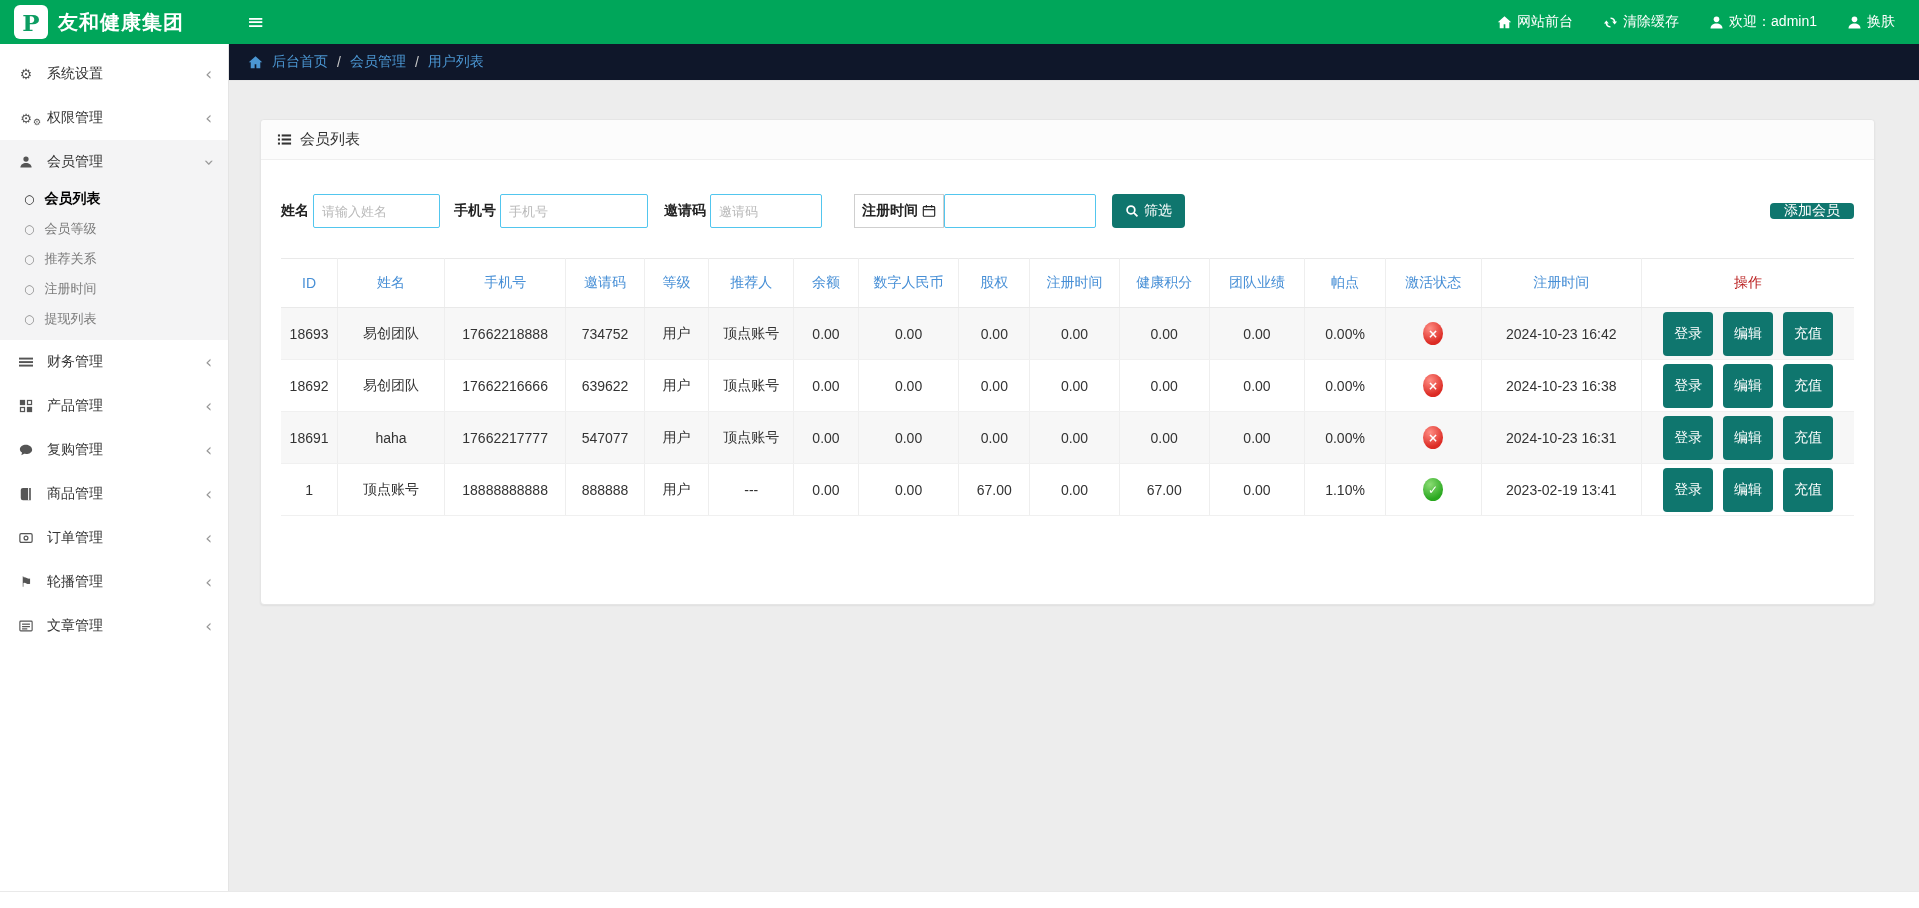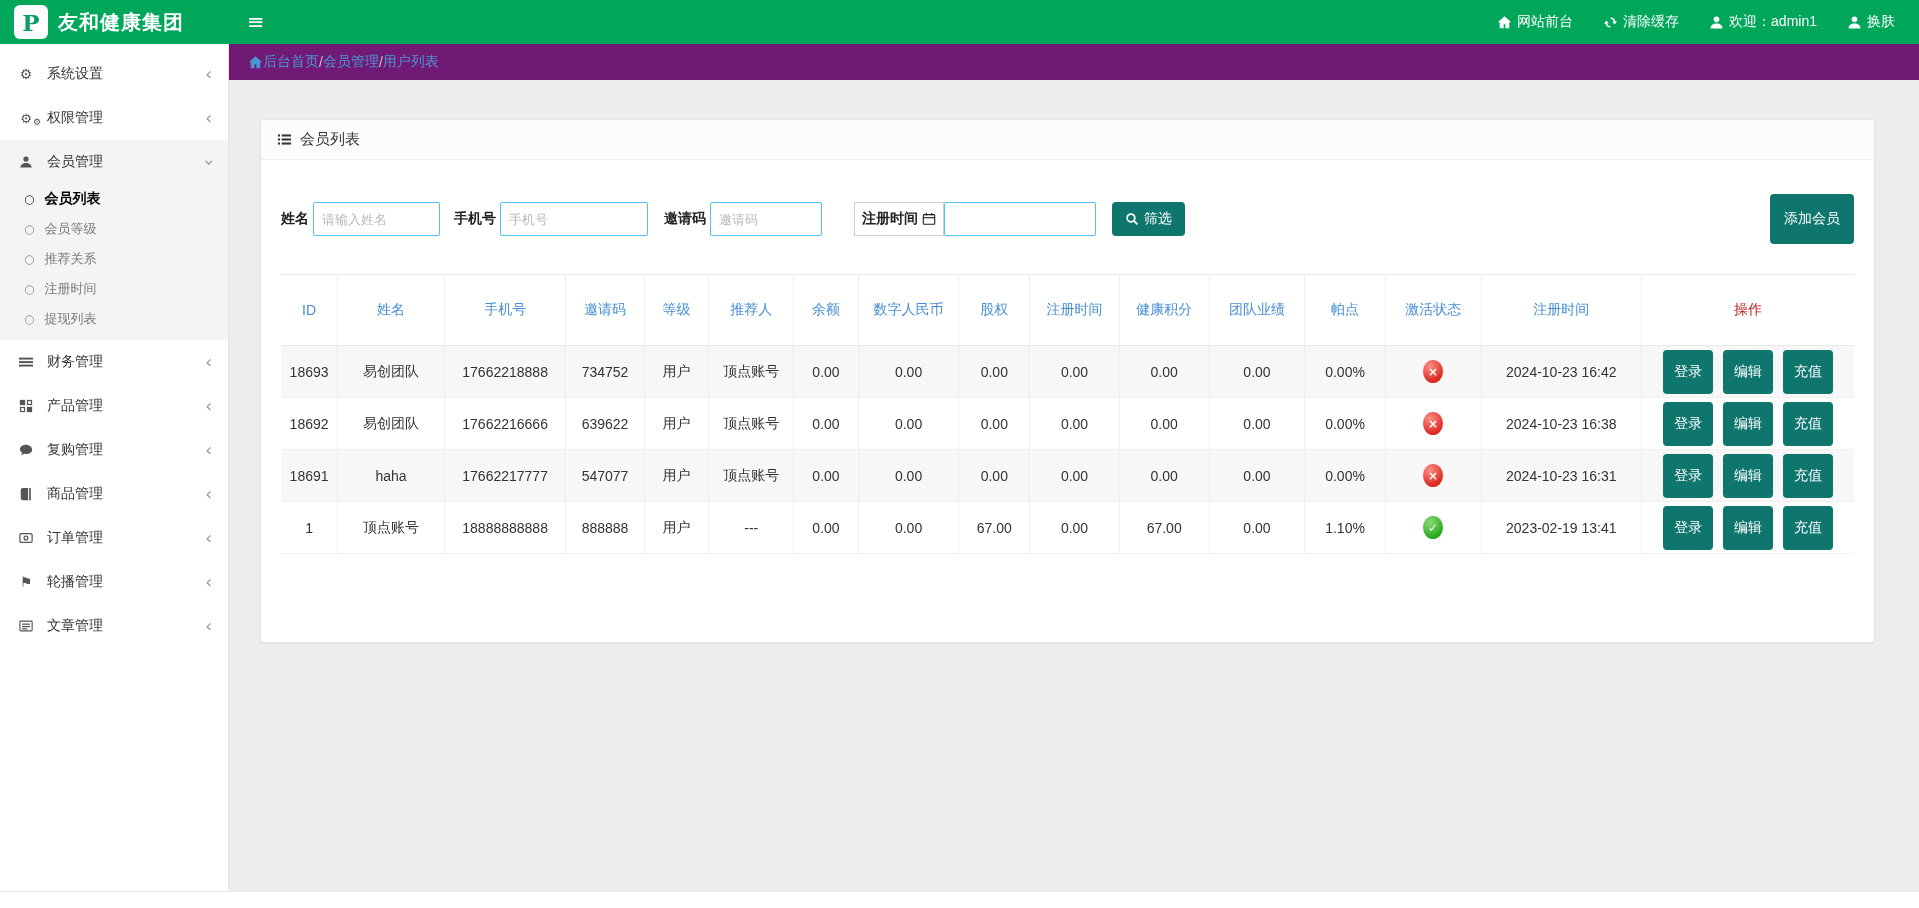--- a/index.html
+++ b/index.html
@@ -28,46 +28,46 @@
   .side-group.expanded { background:#f4f4f5; padding-bottom:6px; }
   .sub-item { display:flex; align-items:center; gap:10px; height:30px; padding-left:24px; font-size:13px; color:#7a7a7a; cursor:pointer; }
   .sub-item .dot { font-size:12px; color:#8a8a8a; }
   .sub-item.active { color:#000; font-weight:bold; font-size:14px; }
   .sub-item.active .dot { color:#222; font-weight:bold; }
   .cogs-wrap { position:relative; font-size:13px; }
   .cogs-wrap .c2 { position:absolute; font-size:9px; right:-5px; bottom:-2px; }
 
   
   .content { flex:1; display:flex; flex-direction:column; min-width:0; }
-  .breadcrumb-bar { height:37px; background:#701a75; border-bottom:1px solid #e6e6e6; display:flex; align-items:center; padding:0 19px; font-size:14px; color:#4b96d2; }
+  .breadcrumb-bar { height:37px; background:#0f172a; border-bottom:1px solid #e6e6e6; display:flex; align-items:center; gap:9px; padding:0 19px; font-size:14px; color:#4b96d2; }
   .breadcrumb-bar .sep { color:#c8c8c8; }
   .crumb { cursor:pointer; }
   .workspace { flex:1; padding:38px 44px 0 31px; }
 
   .card { background:#fff; border:1px solid #e5e5e5; border-radius:4px; box-shadow:0 1px 2px rgba(0,0,0,.06); }
   .card-header { display:flex; align-items:center; gap:8px; padding:10px 16px; font-size:15px; color:#333; background:#fcfcfc; border-bottom:1px solid #efefef; border-radius:4px 4px 0 0; }
   .card-body { padding:34px 20px 88px; }
 
   
   .filter-bar { display:flex; align-items:center; margin-bottom:30px; }
   .f-label { font-size:14px; font-weight:bold; color:#222; margin-right:4px; white-space:nowrap; }
   .f-input { height:34px; border:1px solid #52c6ee; border-radius:2px; padding:0 8px; font-size:13px; color:#333; outline:none; }
   .f-input::placeholder { color:#b9b9b9; }
   .in-name { width:127px; margin-right:14px; }
   .in-phone { width:148px; margin-right:16px; }
   .in-invite { width:112px; margin-right:32px; }
   .date-addon { height:34px; border:1px solid #cfcfcf; background:#fff; display:flex; align-items:center; gap:4px; padding:0 7px; font-size:14px; font-weight:bold; color:#222; }
   .in-date { width:152px; margin-right:0; }
   .btn { border:none; border-radius:4px; background:#0f766e; color:#fff; font-size:14px; cursor:pointer; display:inline-flex; align-items:center; justify-content:center; gap:5px; }
   .btn-filter { height:34px; padding:0 13px; margin-left:16px; }
-  .btn-add { height:50px; padding:0 14px; margin-left:auto; }
+  .btn-add { height:16px; padding:0 14px; margin-left:auto; }
 
   
   table { width:100%; border-collapse:collapse; font-size:14px; table-layout:fixed; }
-  thead th { color:#478fd6; font-weight:normal; padding:26px 4px; border-top:1px solid #e9e9e9; border-bottom:1px solid #e9e9e9; border-right:1px solid #eeeeee; text-align:center; overflow:hidden; white-space:nowrap; }
+  thead th { color:#478fd6; font-weight:normal; padding:15px 4px; border-top:1px solid #e9e9e9; border-bottom:1px solid #e9e9e9; border-right:1px solid #eeeeee; text-align:center; overflow:hidden; white-space:nowrap; }
   thead th:last-child { color:#b91c1c; border-right:none; }
   tbody td { padding:0 4px; height:52px; text-align:center; color:#333; border-bottom:1px solid #f0f0f0; border-right:1px solid #eeeeee; white-space:nowrap; overflow:hidden; }
   tbody td:last-child { border-right:none; }
   tbody tr:nth-child(odd) { background:#f7f7f7; }
   .ball { display:inline-flex; align-items:center; justify-content:center; width:20px; height:23px; border-radius:50%; color:#fff; font-weight:bold; font-size:12px; vertical-align:middle; }
   .ball.no { background:radial-gradient(circle at 35% 28%, #ff8d84, #dc2b24 70%); }
   .ball.yes { background:radial-gradient(circle at 35% 28%, #8bdc74, #2aa820 70%); }
   .act-btn { height:44px; padding:0 11px; margin:0 3px; }
 
   .bottom-strip { height:17px; background:#fff; border-top:1px solid #e9e9e9; }

